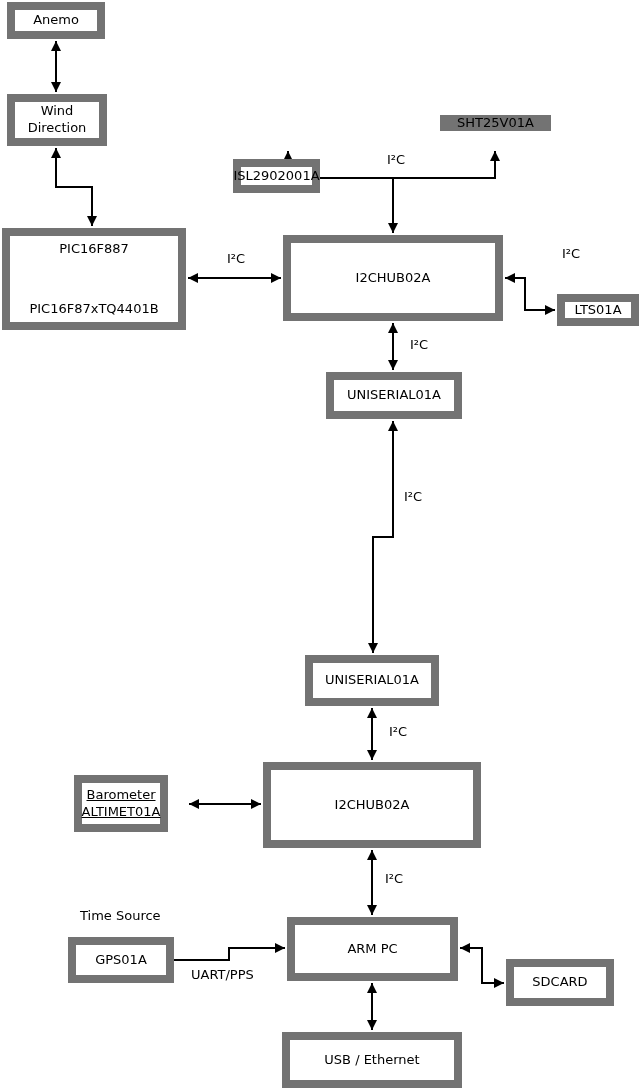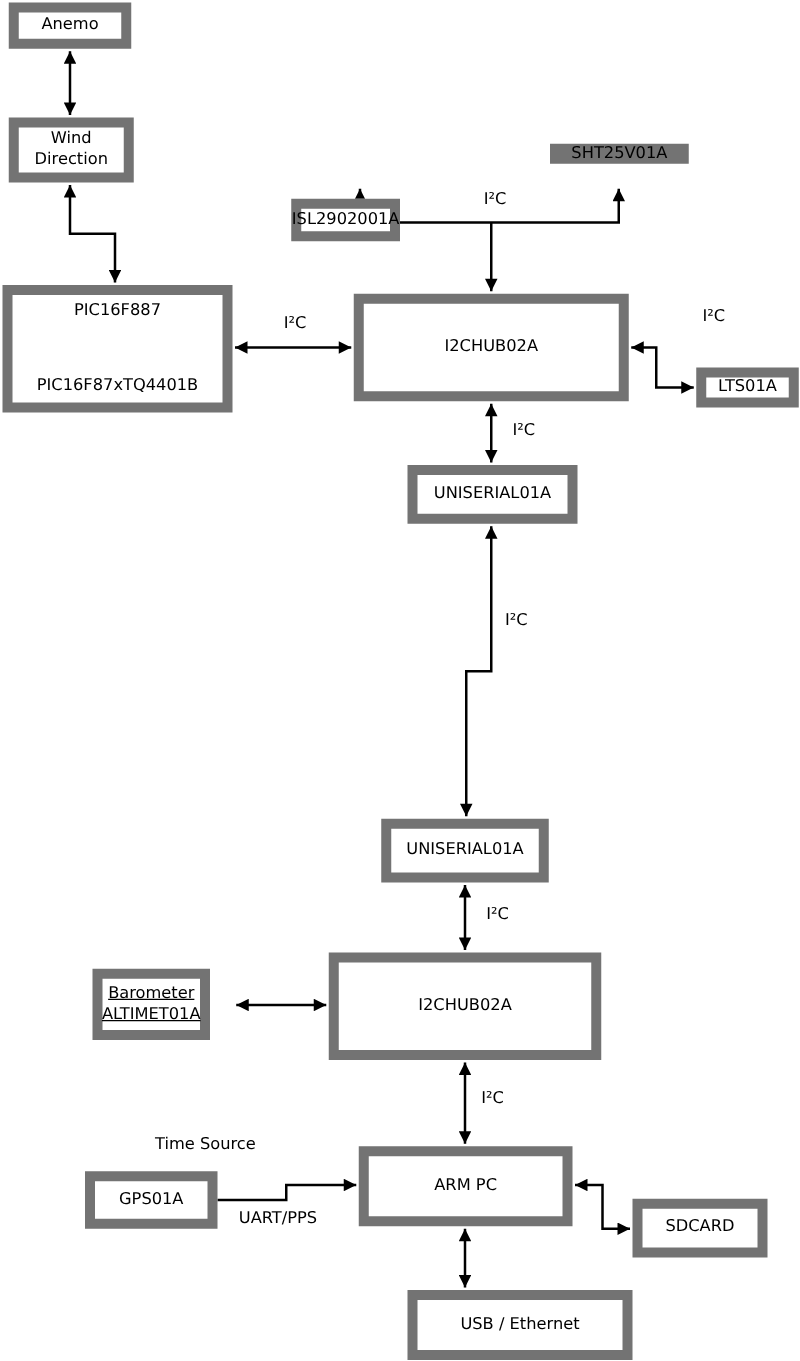--- a/index.html
+++ b/index.html
@@ -124,35 +124,35 @@
   </div>
 
   <div class="node" style="left:287px; top:917px; width:171px; height:64px;align-items:center;">
     <div>ARM PC</div>
   </div>
 
   <div class="node" style="left:506px; top:959px; width:108px; height:47px;">
     <div>SDCARD</div>
   </div>
 
-  <div class="node" style="left:282px; top:1032px; width:180px; height:56px;margin-left:44px;">
+  <div class="node" style="left:282px; top:1032px; width:180px; height:56px;">
     <div>USB / Ethernet</div>
   </div>
 
   <div class="edge-label" style="left:227px; top:251px;">I²C</div>
 
   <div class="edge-label" style="left:387px; top:152px;">I²C</div>
 
   <div class="edge-label" style="left:562px; top:246px;">I²C</div>
 
   <div class="edge-label" style="left:410px; top:337px;">I²C</div>
 
   <div class="edge-label" style="left:404px; top:489px;">I²C</div>
 
   <div class="edge-label" style="left:389px; top:724px;">I²C</div>
 
   <div class="edge-label" style="left:385px; top:871px;">I²C</div>
 
-  <div class="edge-label" style="left:80px; top:908px;margin-left:44px;">Time Source</div>
+  <div class="edge-label" style="left:80px; top:908px;">Time Source</div>
 
   <div class="edge-label" style="left:191px; top:967px;">UART/PPS</div>
 
 </div>
 
 </body></html>

